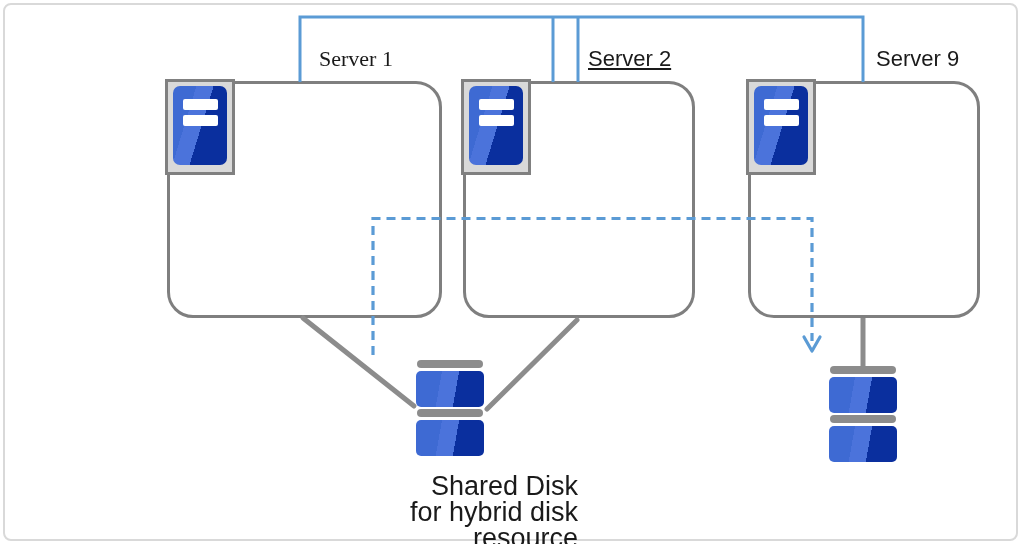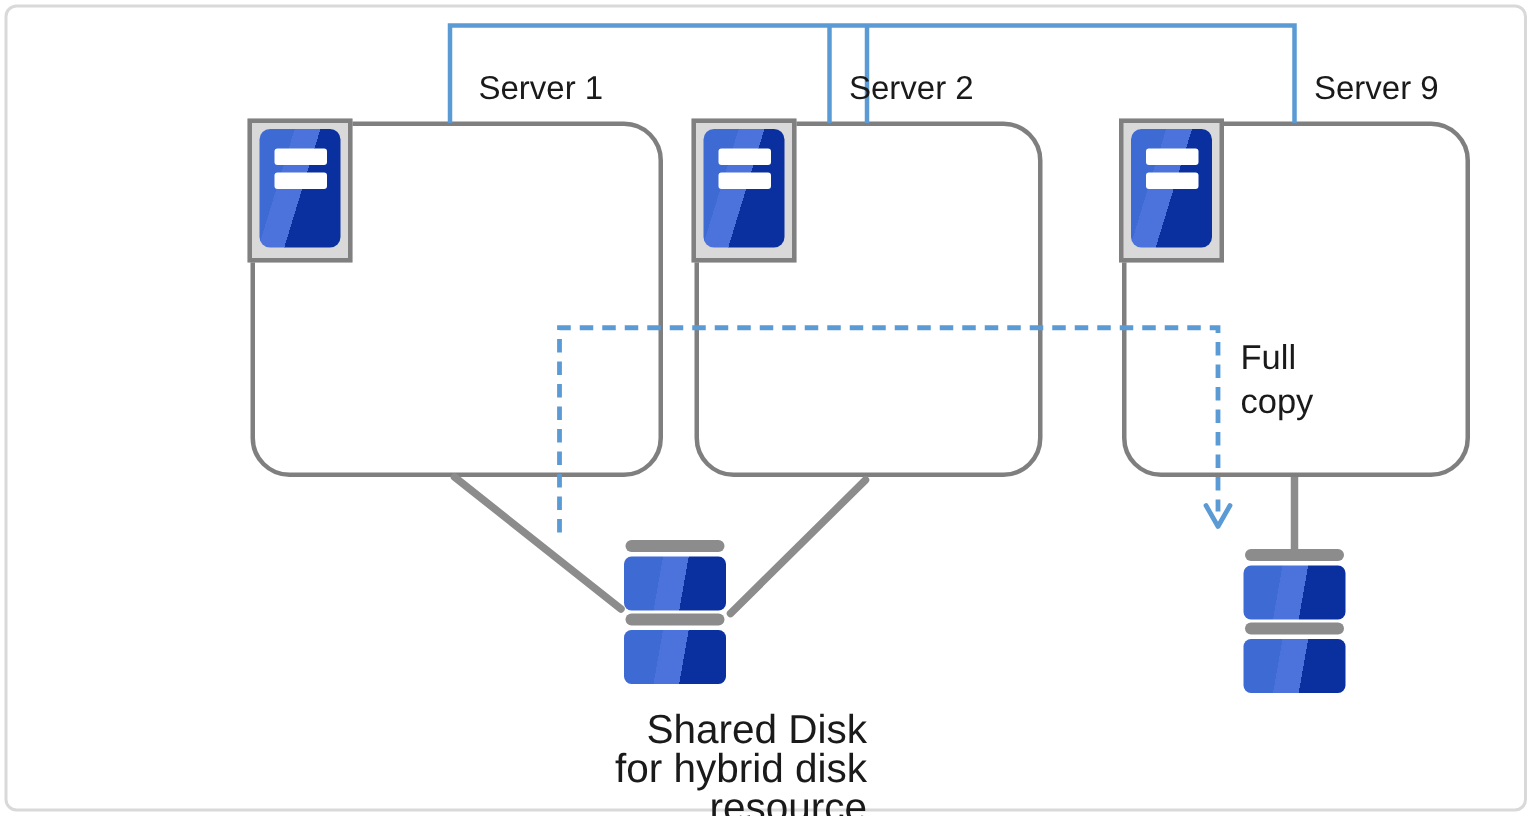--- a/index.html
+++ b/index.html
@@ -83,26 +83,24 @@
     <line x1="578" y1="17" x2="578" y2="82" stroke="#5B9BD5" stroke-width="3"></line>
 
     <path d="M303,318 L414,406" fill="none" stroke="#8C8C8C" stroke-width="5" stroke-linecap="round"></path>
     <path d="M577,320 L487,409" fill="none" stroke="#8C8C8C" stroke-width="5" stroke-linecap="round"></path>
     <path d="M863,318 L863,367" fill="none" stroke="#8C8C8C" stroke-width="5"></path>
 
     <path d="M373,355 L373,218.5 L812,218.5 L812,341" fill="none" stroke="#5B9BD5" stroke-width="3.2" stroke-dasharray="9 6"></path>
     <polyline points="804,337 812,351 820,337" fill="none" stroke="#5B9BD5" stroke-width="3.2" stroke-linecap="round" stroke-linejoin="round"></polyline>
   </svg>
 
-  <div class="server-label" style="left:319px;">Server 1</div>
-  <div class="server-label" style="left:566px;">Server 2</div>
+  <div class="server-label" style="left:319px;font-family:Liberation Serif, serif;">Server 1</div>
+  <div class="server-label" style="left:588px;text-decoration:underline;">Server 2</div>
   <div class="server-label" style="left:876px;">Server 9</div>
 
-  <div class="full-copy">Full
-copy</div>
 
   <div class="disk" style="left:416px;top:360px;">
     <div class="disk-cap"></div>
     <div class="disk-body"></div>
     <div class="disk-cap"></div>
     <div class="disk-body"></div>
   </div>
 
   <div class="disk" style="left:829px;top:366px;">
     <div class="disk-cap"></div>

